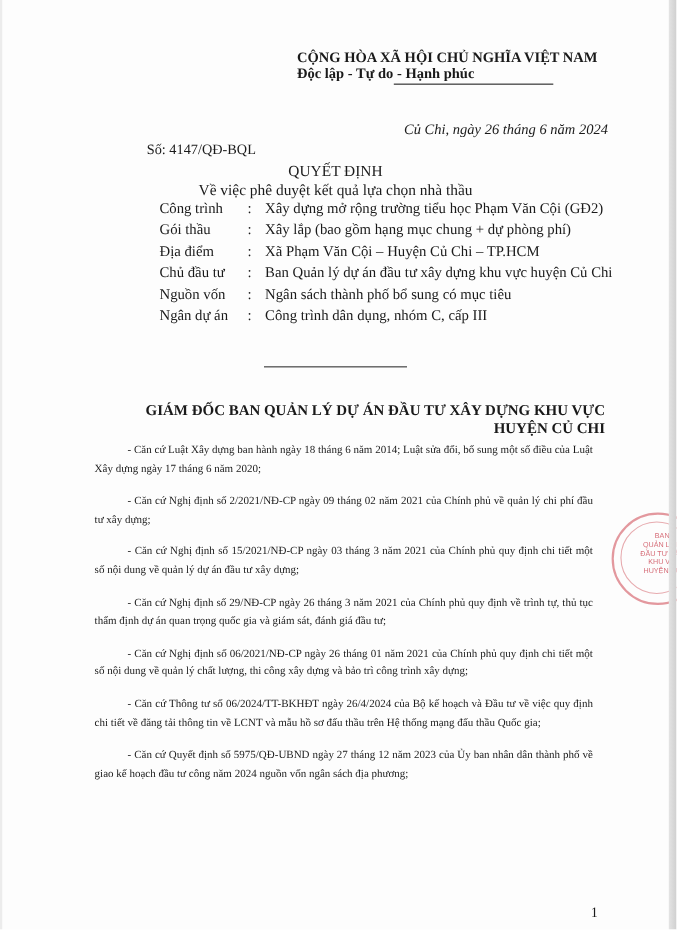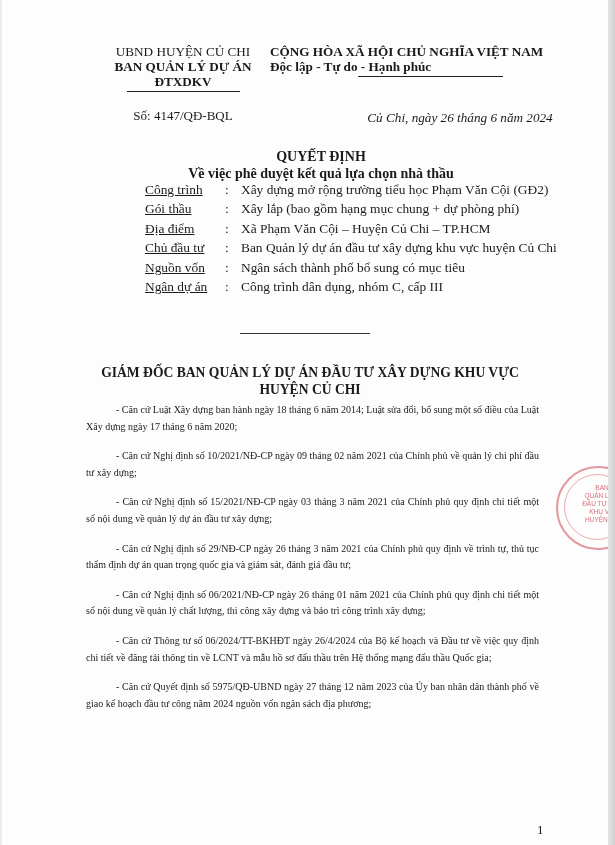--- a/index.html
+++ b/index.html
@@ -10,59 +10,53 @@
     color: #1a1a1a;
     position: relative;
   }
   .page { position: absolute; left: 0; top: 0; width: 608px; height: 845px; background: #fdfdfd; }
   .edge { position: absolute; right: 0; top: 0; width: 7px; height: 845px; background: linear-gradient(to right,#e4e4e4,#cfcfcf); }
   .left-edge { position:absolute; left:0; top:0; width:2px; height:845px; background:#ececec; }
 
   .hdr-left { position: absolute; left: 98px; top: 44px; width: 170px; text-align: center; font-size: 13.2px; line-height: 15px; }
   .hdr-left .b { font-weight: bold; }
   .hdr-left .rule { width: 113px; height: 1px; background: #222; margin: 2px auto 0; }
-  .docno { position: absolute; left: 98px; top: 108px; width: 170px; text-align: center; font-size: 13px; }
+  .docno { position: absolute; left: 98px; top: 128px; width: 170px; text-align: center; font-size: 13px; }
 
   .hdr-right { position: absolute; left: 270px; top: 44px; width: 320px; text-align: left; font-size: 13.2px; line-height: 15px; }
   .hdr-right .b { font-weight: bold; }
   .hdr-right .rule { width: 145px; height: 1px; background: #222; margin: 2px auto 0; }
   .date { position: absolute; left: 300px; top: 110px; width: 320px; text-align: center; font-style: italic; font-size: 13.2px; }
 
-  .title { position: absolute; left: 76px; top: 148px; width: 490px; text-align: center; font-weight: bold; font-size: 14px; line-height: 17px; }
+  .title { position: absolute; left: 60px; top: 148px; width: 490px; text-align: center; font-weight: normal; font-size: 14px; line-height: 17px; }
 
   .info { position: absolute; left: 145px; top: 180px; font-size: 13.4px; line-height: 19.4px; }
   .info .row { display: flex; }
-  .info .lbl { width: 80px; text-decoration: underline; }
+  .info .lbl { width: 80px; }
   .info .colon { width: 16px; }
   .rule2 { position: absolute; left: 240px; top: 333px; width: 130px; height: 1px; background: #333; }
 
-  .heading { position: absolute; left: 70px; top: 364px; width: 480px; text-align: center; font-weight: bold; font-size: 13.6px; line-height: 17px; }
+  .heading { position: absolute; left: 70px; top: 364px; width: 480px; text-align: right; font-weight: bold; font-size: 13.6px; line-height: 17px; }
 
   .body { position: absolute; left: 86px; top: 402px; width: 453px; font-size: 10px; line-height: 16.6px; text-align: justify; }
   .body p { margin: 0 0 13px 0; text-indent: 30px; }
 
   .pagenum { position: absolute; left: 537px; top: 822px; font-size: 13px; }
 
   .stamp { position: absolute; left: 552px; top: 462px; width: 86px; height: 100px; overflow: hidden; }
   .stamp-circle { position: absolute; left: 4px; top: 4px; width: 80px; height: 80px; border: 2px solid rgba(205,70,80,0.55); border-radius: 50%; }
   .stamp-inner { position: absolute; left: 12px; top: 12px; width: 64px; height: 64px; border: 1px solid rgba(205,70,80,0.45); border-radius: 50%; }
   .stamp-text { position: absolute; left: 20px; top: 22px; width: 60px; font-family: "Liberation Sans", sans-serif; font-size: 6.5px; line-height: 8px; color: rgba(200,60,75,0.75); text-align: center; }
 </style>
 </head>
 <body>
 
 <div class="page">
   <div class="left-edge"></div>
 
-  <div class="hdr-left">
-    <div>UBND HUYỆN CỦ CHI</div>
-    <div class="b">BAN QUẢN LÝ DỰ ÁN</div>
-    <div class="b">ĐTXDKV</div>
-    <div class="rule"></div>
-  </div>
   <div class="docno">Số: 4147/QĐ-BQL</div>
 
   <div class="hdr-right">
     <div class="b">CỘNG HÒA XÃ HỘI CHỦ NGHĨA VIỆT NAM</div>
     <div class="b">Độc lập - Tự do - Hạnh phúc</div>
     <div class="rule"></div>
   </div>
   <div class="date">Củ Chi, ngày 26 tháng 6 năm 2024</div>
 
   <div class="title">
@@ -104,21 +98,21 @@
   </div>
   <div class="rule2"></div>
 
   <div class="heading">
     <div>GIÁM ĐỐC BAN QUẢN LÝ DỰ ÁN ĐẦU TƯ XÂY DỰNG KHU VỰC</div>
     <div>HUYỆN CỦ CHI</div>
   </div>
 
   <div class="body">
     <p>- Căn cứ Luật Xây dựng ban hành ngày 18 tháng 6 năm 2014; Luật sửa đổi, bổ sung một số điều của Luật Xây dựng ngày 17 tháng 6 năm 2020;</p>
-    <p>- Căn cứ Nghị định số 10/2021/NĐ-CP ngày 09 tháng 02 năm 2021 của Chính phủ về quản lý chi phí đầu tư xây dựng;</p>
+    <p>- Căn cứ Nghị định số 2/2021/NĐ-CP ngày 09 tháng 02 năm 2021 của Chính phủ về quản lý chi phí đầu tư xây dựng;</p>
     <p>- Căn cứ Nghị định số 15/2021/NĐ-CP ngày 03 tháng 3 năm 2021 của Chính phủ quy định chi tiết một số nội dung về quản lý dự án đầu tư xây dựng;</p>
     <p>- Căn cứ Nghị định số 29/NĐ-CP ngày 26 tháng 3 năm 2021 của Chính phủ quy định về trình tự, thủ tục thẩm định dự án quan trọng quốc gia và giám sát, đánh giá đầu tư;</p>
     <p>- Căn cứ Nghị định số 06/2021/NĐ-CP ngày 26 tháng 01 năm 2021 của Chính phủ quy định chi tiết một số nội dung về quản lý chất lượng, thi công xây dựng và bảo trì công trình xây dựng;</p>
     <p>- Căn cứ Thông tư số 06/2024/TT-BKHĐT ngày 26/4/2024 của Bộ kế hoạch và Đầu tư về việc quy định chi tiết về đăng tải thông tin về LCNT và mẫu hồ sơ đấu thầu trên Hệ thống mạng đấu thầu Quốc gia;</p>
     <p>- Căn cứ Quyết định số 5975/QĐ-UBND ngày 27 tháng 12 năm 2023 của Ủy ban nhân dân thành phố về giao kế hoạch đầu tư công năm 2024 nguồn vốn ngân sách địa phương;</p>
   </div>
 
   <div class="stamp">
     <div class="stamp-circle"></div>
     <div class="stamp-inner"></div>

